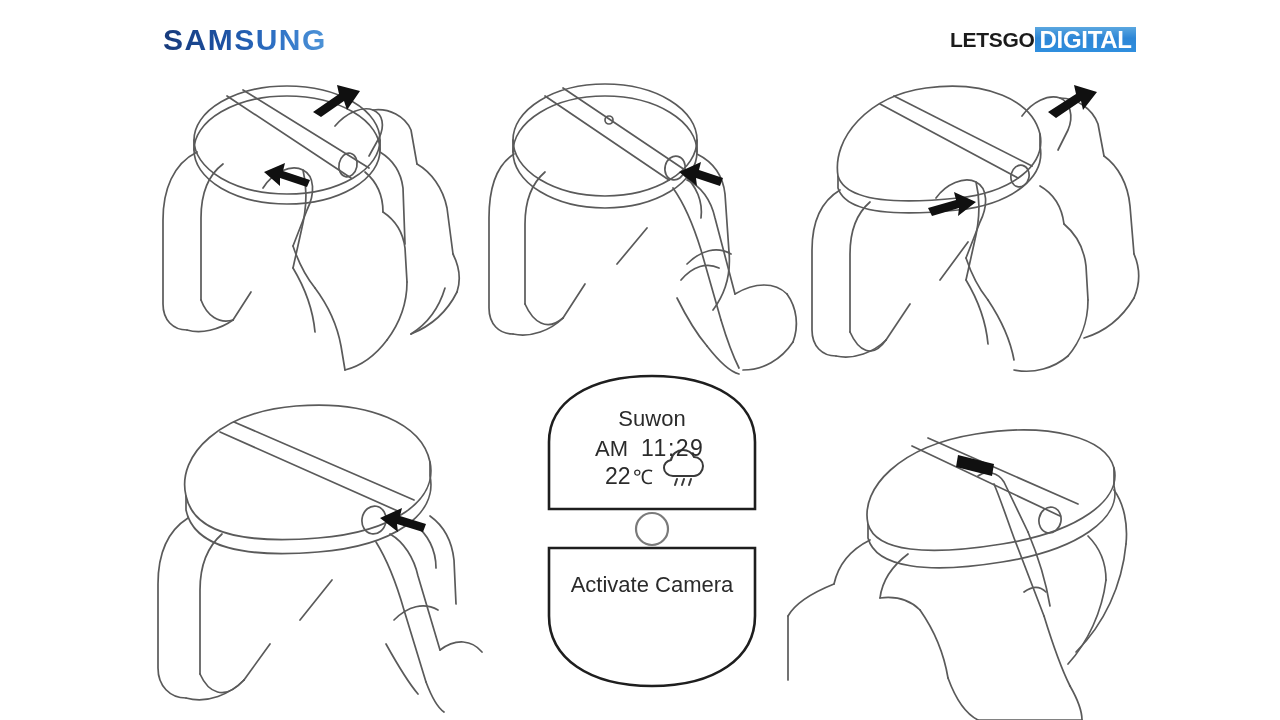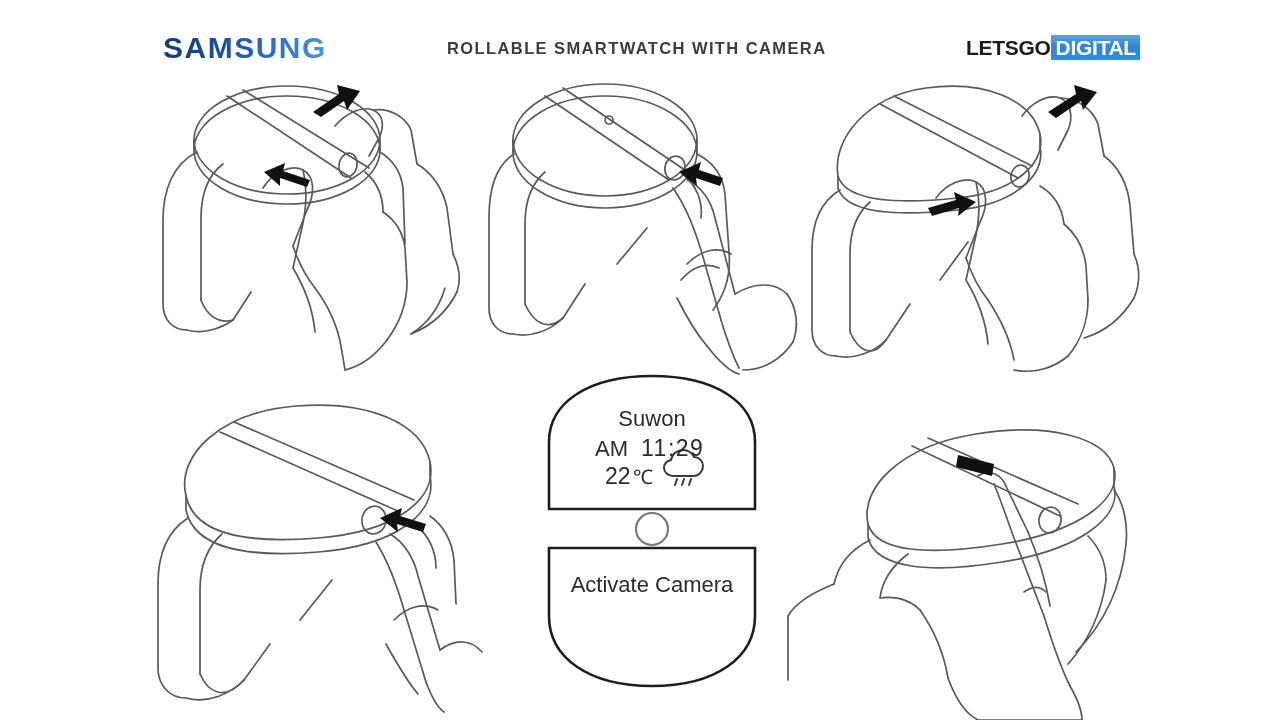--- a/index.html
+++ b/index.html
@@ -6,46 +6,46 @@
   body{
     width:1280px;height:720px;
     background:#ffffff;
     font-family:"Liberation Sans", sans-serif;
     overflow:hidden;
     position:relative;
   }
   .page{position:absolute;inset:0;}
 
   
-  .header{position:absolute;left:0;top:15px;width:1260px;height:62px;}
+  .header{position:absolute;left:0;top:7px;width:1260px;height:62px;}
   .samsung-logo{
     position:absolute;left:163px;top:18px;
     font-family:"Liberation Sans", sans-serif;
     font-size:30px;font-weight:bold;letter-spacing:1.5px;
     background:linear-gradient(90deg,#173a7a 0%,#1b4fa0 35%,#2f72c6 70%,#4f95d8 100%);
     -webkit-background-clip:text;background-clip:text;
     color:transparent;-webkit-text-fill-color:transparent;
     line-height:1;
   }
   .page-title{
     position:absolute;left:447px;top:24px;
     font-size:16.5px;font-weight:bold;letter-spacing:1.4px;
     color:#3c3c3c;white-space:nowrap;
   }
   .lgd-logo{
     position:absolute;left:950px;top:20px;
-    display:flex;align-items:stretch;height:25px;margin-left:16px;
+    display:flex;align-items:stretch;height:25px;
   }
   .lgd-letsgo{
     font-size:21px;font-weight:bold;letter-spacing:-0.3px;
     color:#1b1b1b;line-height:25px;
     font-family:"Liberation Sans", sans-serif;
   }
   .lgd-digital{
-    font-size:21px;font-weight:bold;letter-spacing:-0.3px;
+    font-size:24px;font-weight:bold;letter-spacing:-0.3px;
     color:#ffffff;line-height:25px;padding:0 4px 0 5px;
     background:linear-gradient(180deg,#5aa7e0 0%,#2d86d6 45%,#2f8ede 100%);
     font-family:"Liberation Sans", sans-serif;
   }
 
   
   .panel{position:absolute;}
   .panel svg{display:block;overflow:visible;}
 
   
@@ -56,21 +56,20 @@
     fill:#2b2b2b;
   }
 </style>
 </head>
 <body>
 
 <div class="page">
 
   <div class="header">
     <div class="samsung-logo">SAMSUNG</div>
-    <div class="page-title">ROLLABLE SMARTWATCH WITH CAMERA</div>
     <div class="lgd-logo">
       <span class="lgd-letsgo">LETSGO</span>
       <span class="lgd-digital">DIGITAL</span>
     </div>
   </div>
 
   <div class="panel" style="left:155px;top:68px;">
     <svg width="330" height="310" viewBox="0 0 330 310" fill="none" stroke="#5a5a5a" stroke-width="1.7" stroke-linecap="round" stroke-linejoin="round">
       <g>
 

